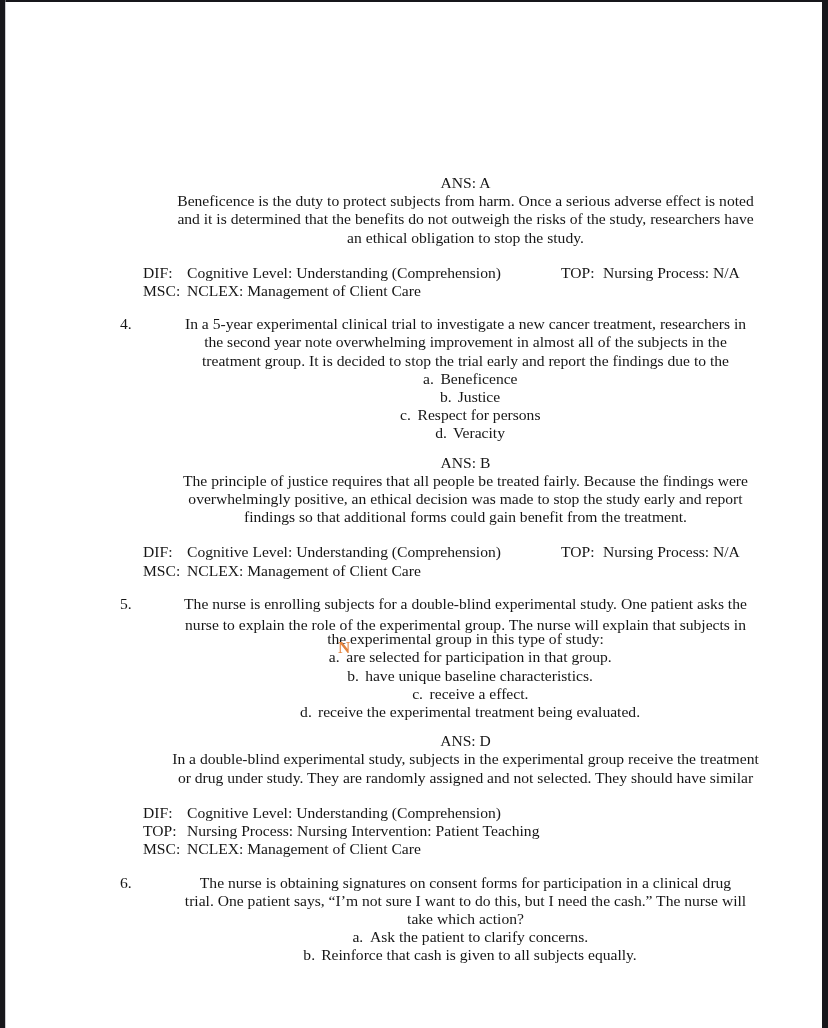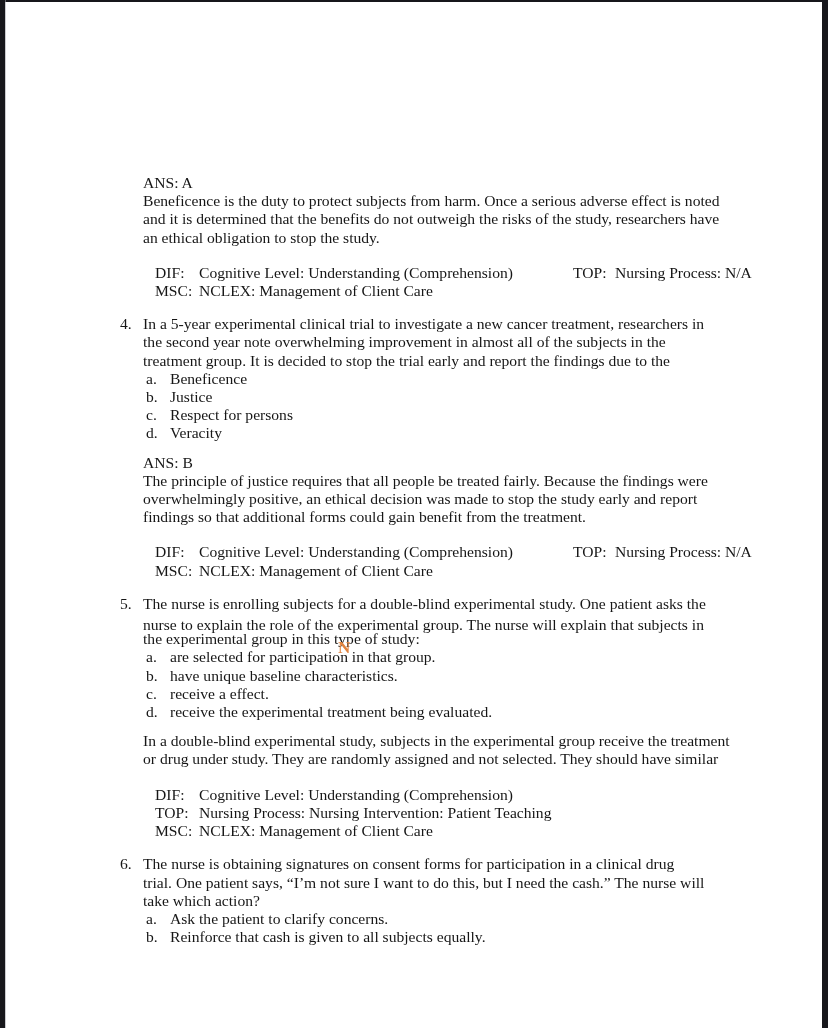--- a/index.html
+++ b/index.html
@@ -18,26 +18,26 @@
   .frame-left-line { position: absolute; top: 0; left: 5px; width: 1px; height: 1028px; background: #a0a0a8; opacity: .55; z-index: 5; }
   .frame-right  { position: absolute; top: 0; right: 0; width: 6px; height: 1028px; background: #17171b; z-index: 5; }
 
   .content {
     position: absolute;
     top: 0; left: 0;
     width: 828px; height: 1028px;
     box-sizing: border-box;
     padding: 174px 40px 0 143px;
   }
-  .line { white-space: nowrap; line-height: 18.2px; }
+  .line { white-space: nowrap; line-height: 18.2px; text-align: center; }
 
   .answer-block { margin-top: 11px; }
   .answer-block.first { margin-top: 0; }
 
-  .tags-block { margin-top: 17px; margin-left: 12px; }
+  .tags-block { margin-top: 17px; }
   .tag-row { position: relative; white-space: nowrap; line-height: 18.2px; }
   .tag-label { display: inline-block; width: 44px; }
   .tag-top { position: absolute; left: 418px; top: 0; white-space: nowrap; }
   .tag-top .tag-label { width: 42px; }
 
   .question-block { margin-top: 15px; position: relative; }
   .q-num { position: absolute; left: -23px; top: 0; line-height: 18.2px; }
   .option-row { padding-left: 3px; }
   .opt-letter { display: inline-block; width: 24px; }
 
@@ -115,20 +115,21 @@
       <div class="line">The nurse is enrolling subjects for a double-blind experimental study. One patient asks the</div>
       <div class="line push-down">nurse to explain the role of the experimental group. The nurse will explain that subjects in</div>
       <div class="line pull-up">the experimental group in this type of study:</div>
       <div class="line option-row"><span class="opt-letter">a.</span><span>are selected for participation in that group.</span></div>
       <div class="line option-row"><span class="opt-letter">b.</span><span>have unique baseline characteristics.</span></div>
       <div class="line option-row"><span class="opt-letter">c.</span><span>receive a effect.</span></div>
       <div class="line option-row"><span class="opt-letter">d.</span><span>receive the experimental treatment being evaluated.</span></div>
     </section>
 
     <section class="answer-block">
+      <div class="line">ANS: D</div>
       <div class="line">In a double-blind experimental study, subjects in the experimental group receive the treatment</div>
       <div class="line">or drug under study. They are randomly assigned and not selected. They should have similar</div>
     </section>
     <section class="tags-block">
       <div class="tag-row">
         <span class="tag-label">DIF:</span><span>Cognitive Level: Understanding (Comprehension)</span>
       </div>
       <div class="tag-row">
         <span class="tag-label">TOP:</span><span>Nursing Process: Nursing Intervention: Patient Teaching</span>
       </div>

